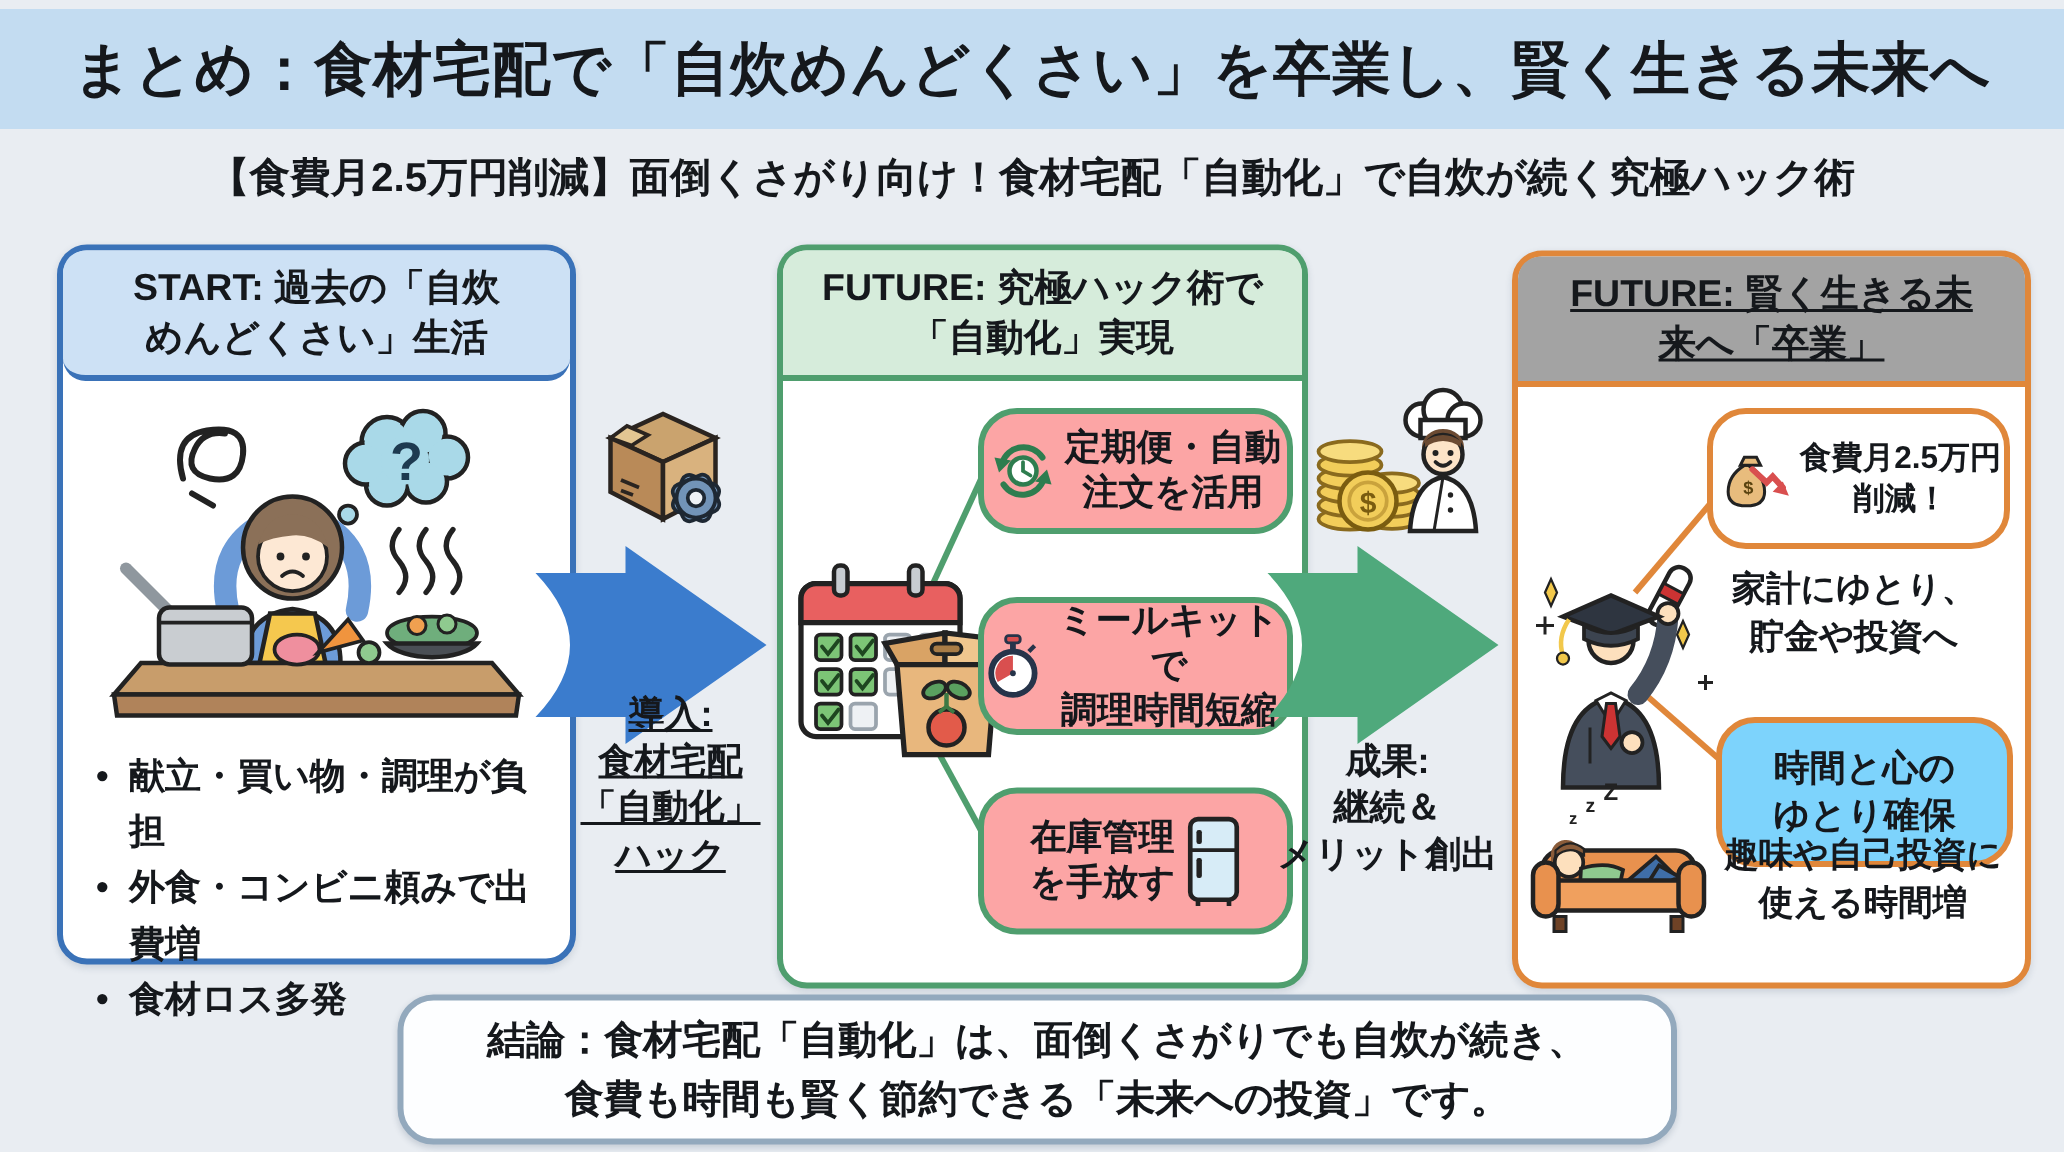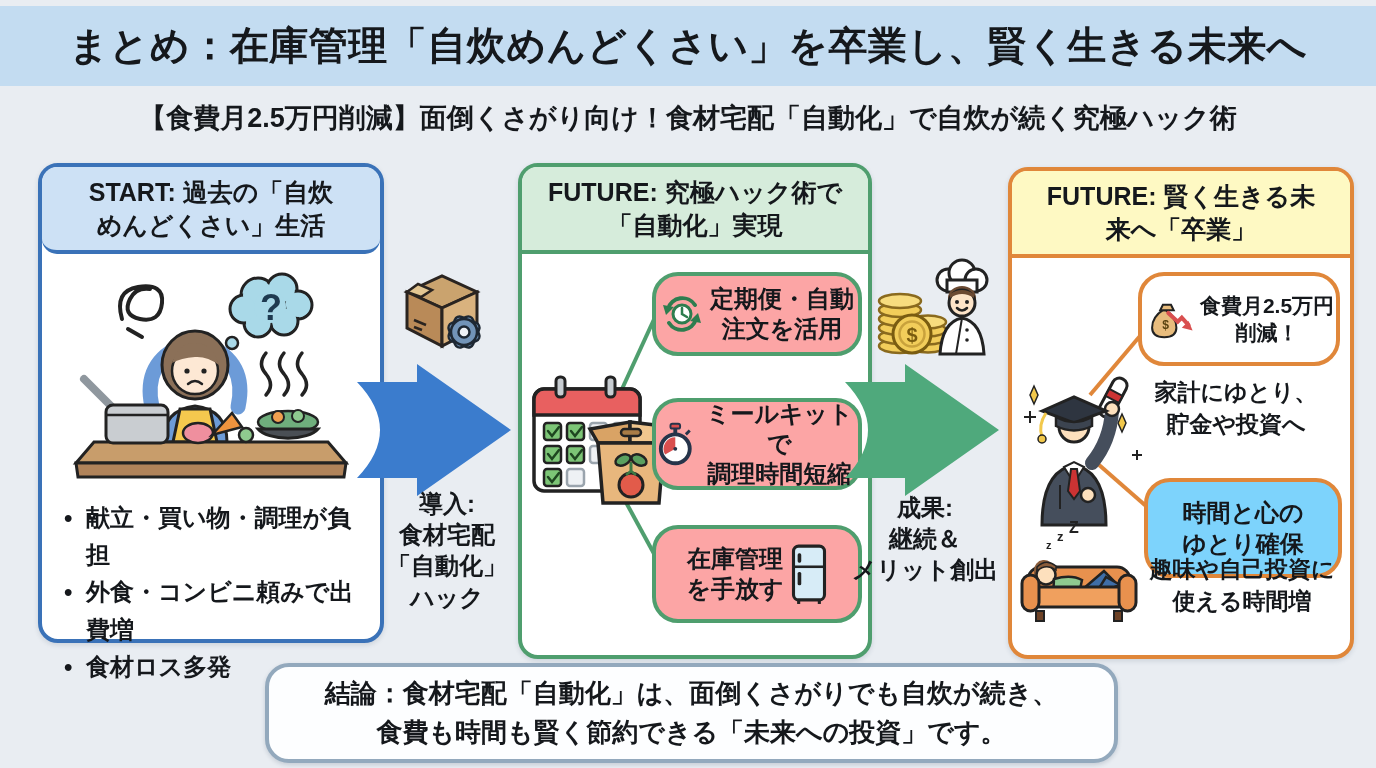--- a/index.html
+++ b/index.html
@@ -24,21 +24,21 @@
   .column{border:4px solid;border-radius:20px;background:#fff;box-shadow:0 2px 5px rgba(40,60,90,.15);}
   .col-start{left:38px;top:163px;width:338px;height:472px;border-color:#3a72b8;}
   .col-process{left:518px;top:163px;width:346px;height:488px;border-color:#4f9e6e;}
   .col-future{left:1008px;top:167px;width:338px;height:484px;border-color:#e0873a;}
   .col-header{
     border-bottom:4px solid;border-radius:15px 15px 0 0;
     text-align:center;font-size:25px;line-height:1.32;padding:9px 4px 8px;
   }
   .col-start .col-header{background:#cde1f5;border-color:#3a72b8;border-radius:15px;}
   .col-process .col-header{background:#d6ecdb;border-color:#4f9e6e;}
-  .col-future .col-header{background:#fef9c3;border-color:#e0873a;}
+  .col-future .col-header{background:#a3a3a3;border-color:#e0873a;text-decoration:underline;}
   
   .start-bullets{left:16px;top:332px;width:308px;font-size:24px;line-height:1.55;list-style:none;margin:0;padding:0;}
   .start-bullets li{padding-left:28px;position:relative;}
   .start-bullets li::before{content:"•";position:absolute;left:6px;}
   
   .step-box{
     left:130px;width:202px;background:#fca5a5;border:4px solid #4f9e6e;border-radius:26px;
     display:flex;align-items:center;justify-content:center;gap:6px;
     font-size:24px;line-height:1.25;text-align:center;
   }
@@ -50,35 +50,35 @@
     border:4px solid #e0873a;border-radius:26px;display:flex;align-items:center;justify-content:center;
     text-align:center;line-height:1.3;
   }
   .saving-box{left:126px;top:101px;width:194px;height:86px;background:#fff;font-size:21px;gap:2px;}
   .time-box{left:132px;top:307px;width:190px;height:92px;background:#7dd3fc;font-size:24px;}
   .future-note{font-size:23px;line-height:1.4;text-align:center;}
   .note-finance{left:124px;top:205px;width:200px;}
   .note-time{left:128px;top:382px;width:204px;}
   
   .arrow-label{text-align:center;font-size:24px;line-height:1.3;}
-  .intro-label{left:372px;top:488px;width:150px;}
+  .intro-label{left:372px;top:461px;width:150px;text-decoration:underline;}
   .outcome-label{left:840px;top:492px;width:170px;}
   
   .conclusion{
     left:265px;top:663px;width:845px;height:92px;background:#fdfeff;
     border:4px solid #93a9bd;border-radius:24px;box-shadow:0 2px 4px rgba(40,60,90,.18);
     display:flex;align-items:center;justify-content:center;
     font-size:26px;line-height:1.5;text-align:center;
   }
   svg{display:block;}
 </style>
 </head>
 <body>
 
-<div class="abs title-bar">まとめ：在庫管理「自炊めんどくさい」を卒業し、賢く生きる未来へ</div>
+<div class="abs title-bar">まとめ：食材宅配で「自炊めんどくさい」を卒業し、賢く生きる未来へ</div>
 <div class="abs subtitle">【食費月2.5万円削減】面倒くさがり向け！食材宅配「自動化」で自炊が続く究極ハック術</div>
 
 <div class="abs column col-start">
   <div class="col-header pre">START: 過去の「自炊
 めんどくさい」生活</div>
 
   <svg class="abs" style="left:18px;top:90px" width="302" height="232" viewBox="0 0 302 232">
 
     <path d="M62,62 q-8,-28 16,-32 q26,-4 24,16 q-2,20 -22,16 q-18,-4 -10,-20 q6,-12 20,-10 M68,72 l14,8" fill="none" stroke="#222" stroke-width="4" stroke-linecap="round"></path>
 

